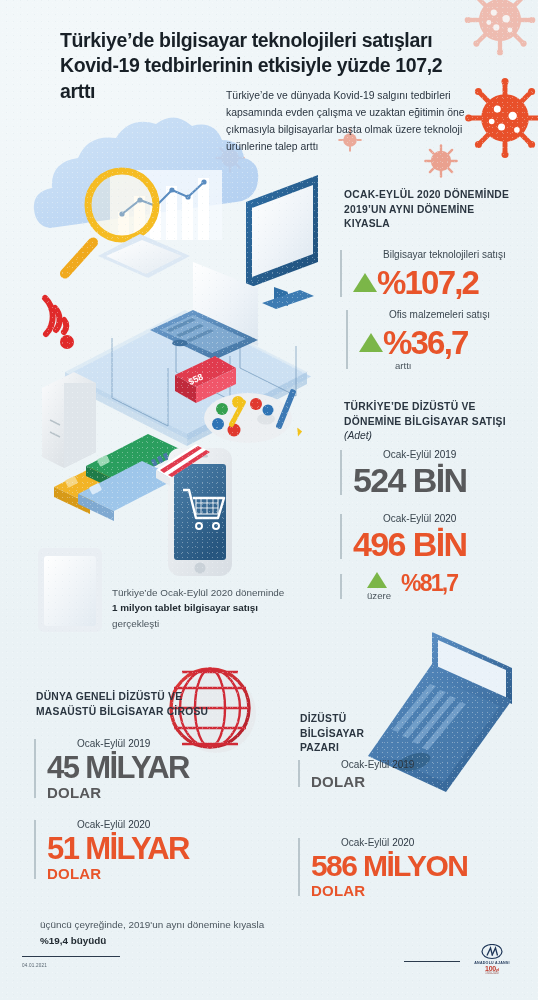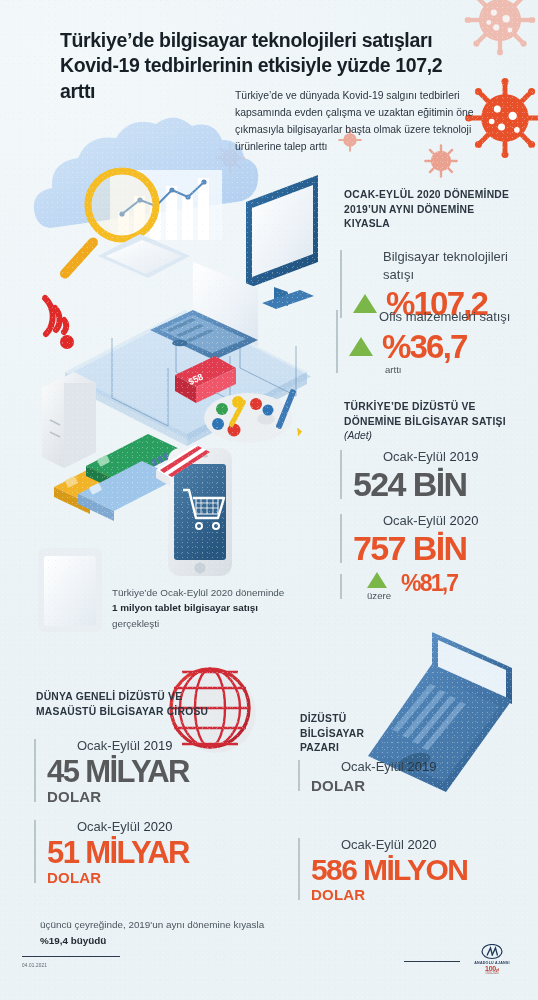--- a/index.html
+++ b/index.html
@@ -40,21 +40,21 @@
     color: #182027;
     font-weight: bold;
     font-size: 19.5px;
     line-height: 1.30;
     letter-spacing: -0.35px;
     margin-left: 32px;
   }
 
   #intro {
     position: absolute;
-    left: 235px; top: 88px; width: 252px;
+    left: 226px; top: 88px; width: 252px;
     color: #2a3540;
     font-size: 10.4px;
     line-height: 1.62;
   }
 
   
   .kicker {
     position: absolute;
     color: #2a3540;
     font-weight: bold;
@@ -65,21 +65,21 @@
   .kicker .sub {
     font-weight: normal; font-style: italic; letter-spacing: 0;
   }
 
   .statblock { position: absolute; padding-left: 13px; }
   .statblock::before {
     content: ""; position: absolute; left: 0; top: 2px; bottom: 2px;
     width: 1.6px; background: #b9c6cc;
   }
 
-  .slabel { font-size: 13px; color: #3b4750; line-height: 1.35; padding-left: 30px; }
+  .slabel { font-size: 10px; color: #3b4750; line-height: 1.35; padding-left: 30px; }
   .slabel b { font-weight: normal; color: #2a3540; }
 
   .bignum {
     font-weight: bold;
     letter-spacing: -1.6px;
     line-height: 1.0;
     white-space: nowrap;
   }
   .bignum.gray  { color: #58595b; }
   .bignum.orange{ color: #e8542a; }
@@ -93,21 +93,21 @@
   .tri {
     width: 0; height: 0;
     border-left: 12px solid transparent;
     border-right: 12px solid transparent;
     border-bottom: 19px solid #7bb648;
   }
   .tri.sm {
     border-left-width: 10px; border-right-width: 10px; border-bottom-width: 16px;
   }
 
-  .pctrow { display: flex; align-items: center; gap: 9px; }
+  .pctrow { display: flex; align-items: center; }
   .pct { font-weight: bold; color: #e8542a; letter-spacing: -1.8px; line-height: 1; }
 
   .tinynote { font-size: 9.6px; color: #4a555d; }
 
   
   .note {
     position: absolute;
     font-size: 9.9px;
     line-height: 1.55;
     color: #4a555d;
@@ -488,21 +488,21 @@
   <div class="kicker" style="left:344px; top:188px; width:176px;">OCAK-EYLÜL 2020 DÖNEMİNDE 2019’UN AYNI DÖNEMİNE KIYASLA</div>
 
   <div class="statblock" style="left:340px; top:248px; width:190px;">
     <div class="slabel">Bilgisayar teknolojileri satışı</div>
     <div class="pctrow" style="margin-top:4px;">
       <div class="tri"></div>
       <div class="pct" style="font-size:33px;">%107,2</div>
     </div>
   </div>
 
-  <div class="statblock" style="left:336px; top:308px; width:190px;">
+  <div class="statblock" style="left:346px; top:308px; width:190px;">
     <div class="slabel">Ofis malzemeleri satışı</div>
     <div class="pctrow" style="margin-top:4px;">
       <div class="tri"></div>
       <div class="pct" style="font-size:33px;">%36,7</div>
     </div>
     <div class="tinynote" style="margin-left:36px; margin-top:1px;">arttı</div>
   </div>
 
   <div class="kicker" style="left:344px; top:400px; width:186px;">
     <span>TÜRKİYE’DE DİZÜSTÜ VE DÖNEMİNE BİLGİSAYAR SATIŞI</span>
@@ -513,21 +513,21 @@
     <div class="slabel">
       <span>Ocak-Eylül </span><b>2019</b>
     </div>
     <div class="bignum gray" style="font-size:34px; margin-top:1px;">524 BİN</div>
   </div>
 
   <div class="statblock" style="left:340px; top:512px; width:190px;">
     <div class="slabel">
       <span>Ocak-Eylül </span><b>2020</b>
     </div>
-    <div class="bignum orange" style="font-size:34px; margin-top:1px;">757 BİN</div>
+    <div class="bignum orange" style="font-size:34px; margin-top:1px;">496 BİN</div>
   </div>
 
   <div class="statblock" style="left:340px; top:572px; width:190px;">
     <div style="display:flex; align-items:flex-start; gap:10px; padding-left:14px;">
       <div style="text-align:center;">
         <div class="tri sm"></div>
         <div class="tinynote" style="margin-top:2px;">üzere</div>
       </div>
       <div class="pct" style="font-size:23px;">%81,7</div>
     </div>

